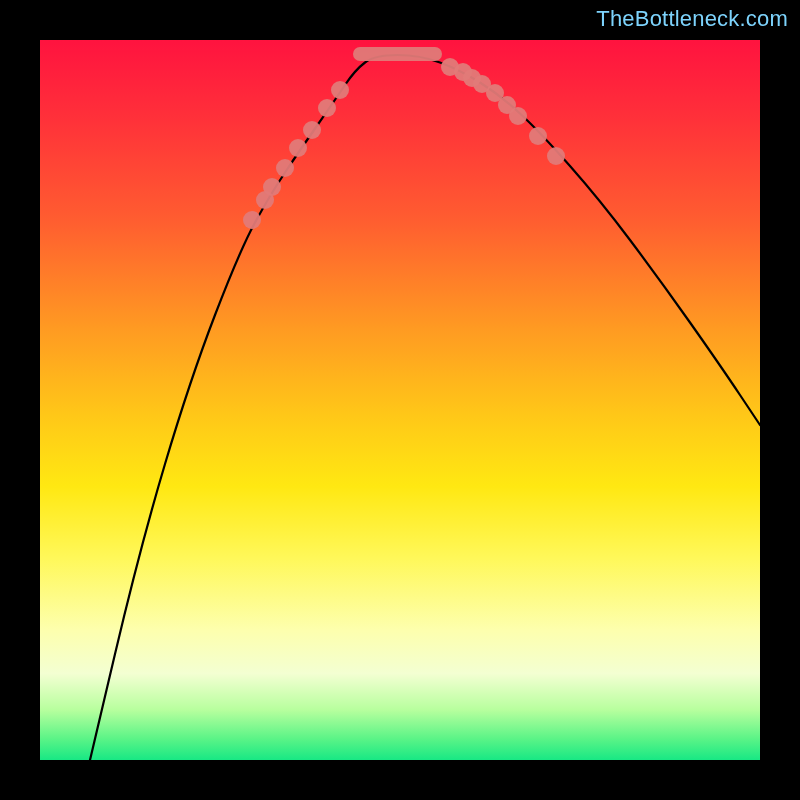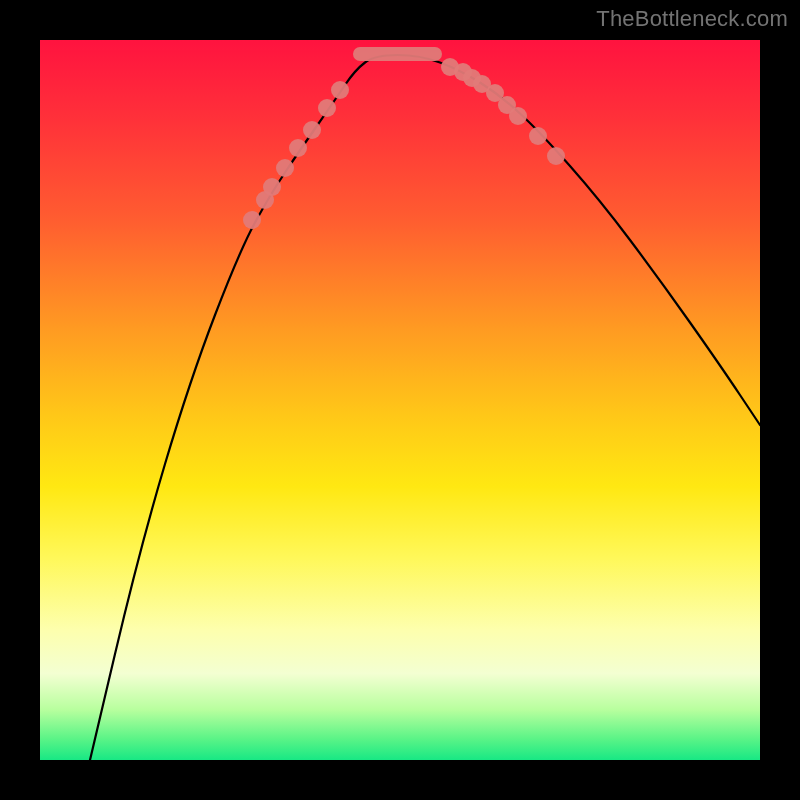--- a/index.html
+++ b/index.html
@@ -37,21 +37,21 @@
       #f3ffd2 88%,
       #b8ff9e 93%,
       #5cf487 97%,
       #18e884 100%
     );
   }
   .watermark {
     position: absolute;
     top: 6px;
     right: 12px;
-    color: #737373;
+    color: #7dd3fc;
     font-size: 22px;
     letter-spacing: 0.2px;
     font-weight: 400;
     user-select: none;
   }
   svg.curve {
     position: absolute;
     inset: 0;
     width: 100%;
     height: 100%;

